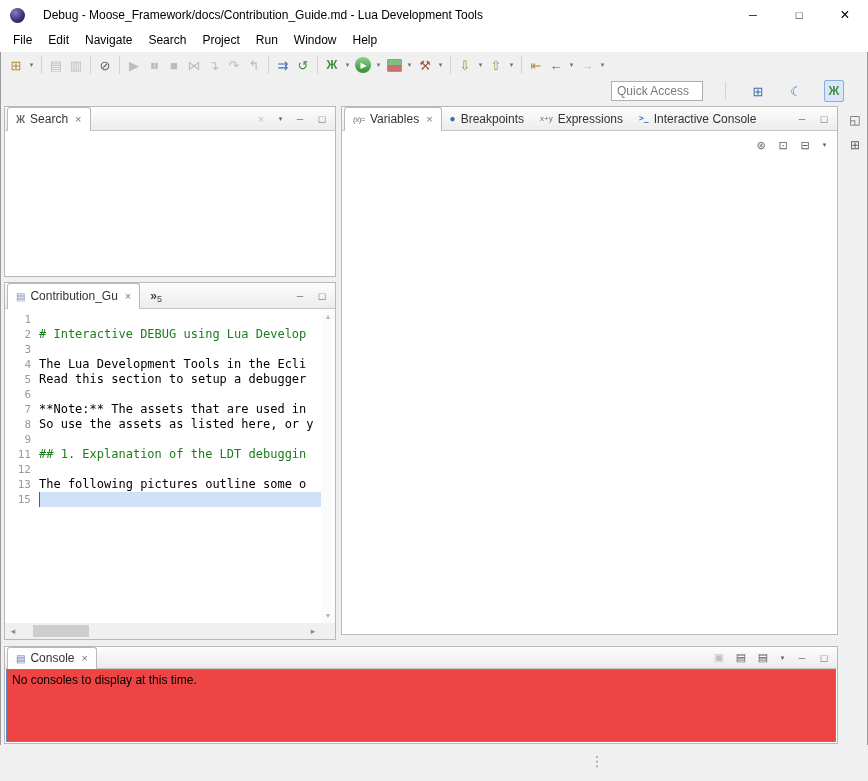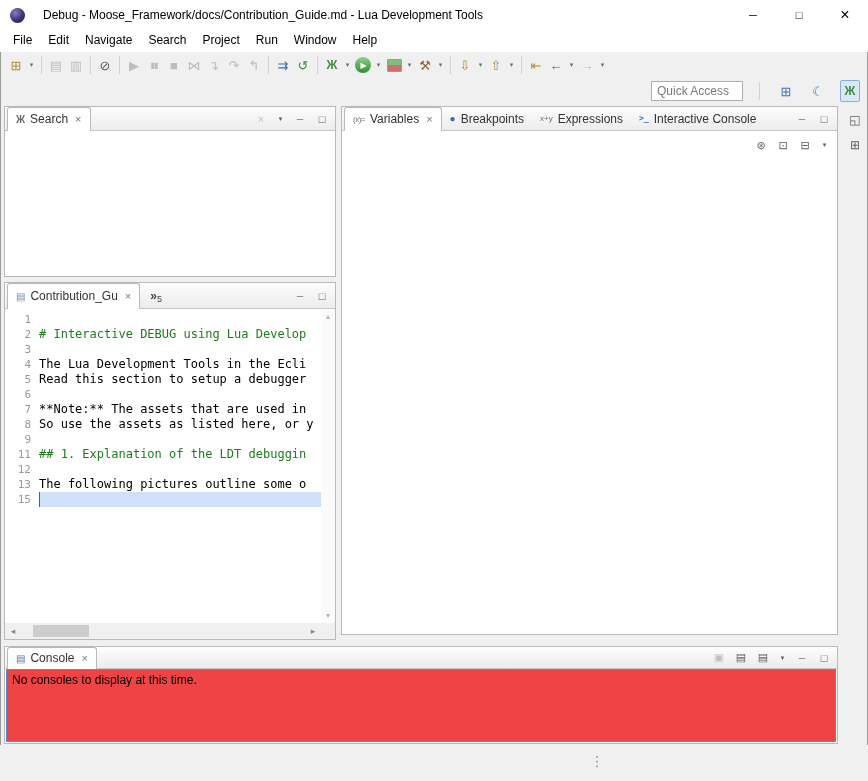--- a/index.html
+++ b/index.html
@@ -15,21 +15,21 @@
   .win-controls{margin-left:auto;display:flex;height:30px}
   .win-btn{width:46px;display:flex;align-items:center;justify-content:center;color:#000;font-size:11px}
   .win-btn.close{font-size:16px}
 
   
   .menubar{position:absolute;top:30px;left:0;right:0;height:22px;background:#fff;display:flex;align-items:flex-start;padding-left:5px}
   .menu-item{padding:3px 8px;white-space:nowrap}
 
   
   .toolbar1{position:absolute;top:52px;left:0;right:0;height:26px;display:flex;align-items:center;padding-left:6px}
-  .toolbar2{position:absolute;top:78px;left:0;right:0;height:26px;display:flex;align-items:center;justify-content:flex-end;padding-right:8px;gap:12px}
+  .toolbar2{position:absolute;top:78px;left:0;right:0;height:26px;display:flex;align-items:center;justify-content:flex-end;padding-right:24px;gap:18px}
   .tbtn{height:22px;min-width:20px;padding:0 2px;display:inline-flex;align-items:center;justify-content:center;
         font-size:13px;color:#5a5a5a;border-radius:2px}
   .tbtn.dis{color:#bdbdbd}
   .tdrop{width:11px;height:22px;display:inline-flex;align-items:center;justify-content:center;font-size:7px;color:#707070}
   .tsep{width:1px;height:18px;background:#d2d2d2;margin:0 4px;flex:none}
   .pair{font-size:8px;letter-spacing:-1px}
   .green{color:#3f8f3f}.blue{color:#3b6fb5}.gold{color:#b08c2a}.ext{color:#9e5b3c}
   .bug{color:#3f8f3f;font-weight:bold;font-size:12px}
   .run-circle{width:16px;height:16px;border-radius:50%;background:linear-gradient(#8fd08f,#2f8f2f);
               color:#fff;font-size:8px;display:inline-flex;align-items:center;justify-content:center;padding-left:1px}

